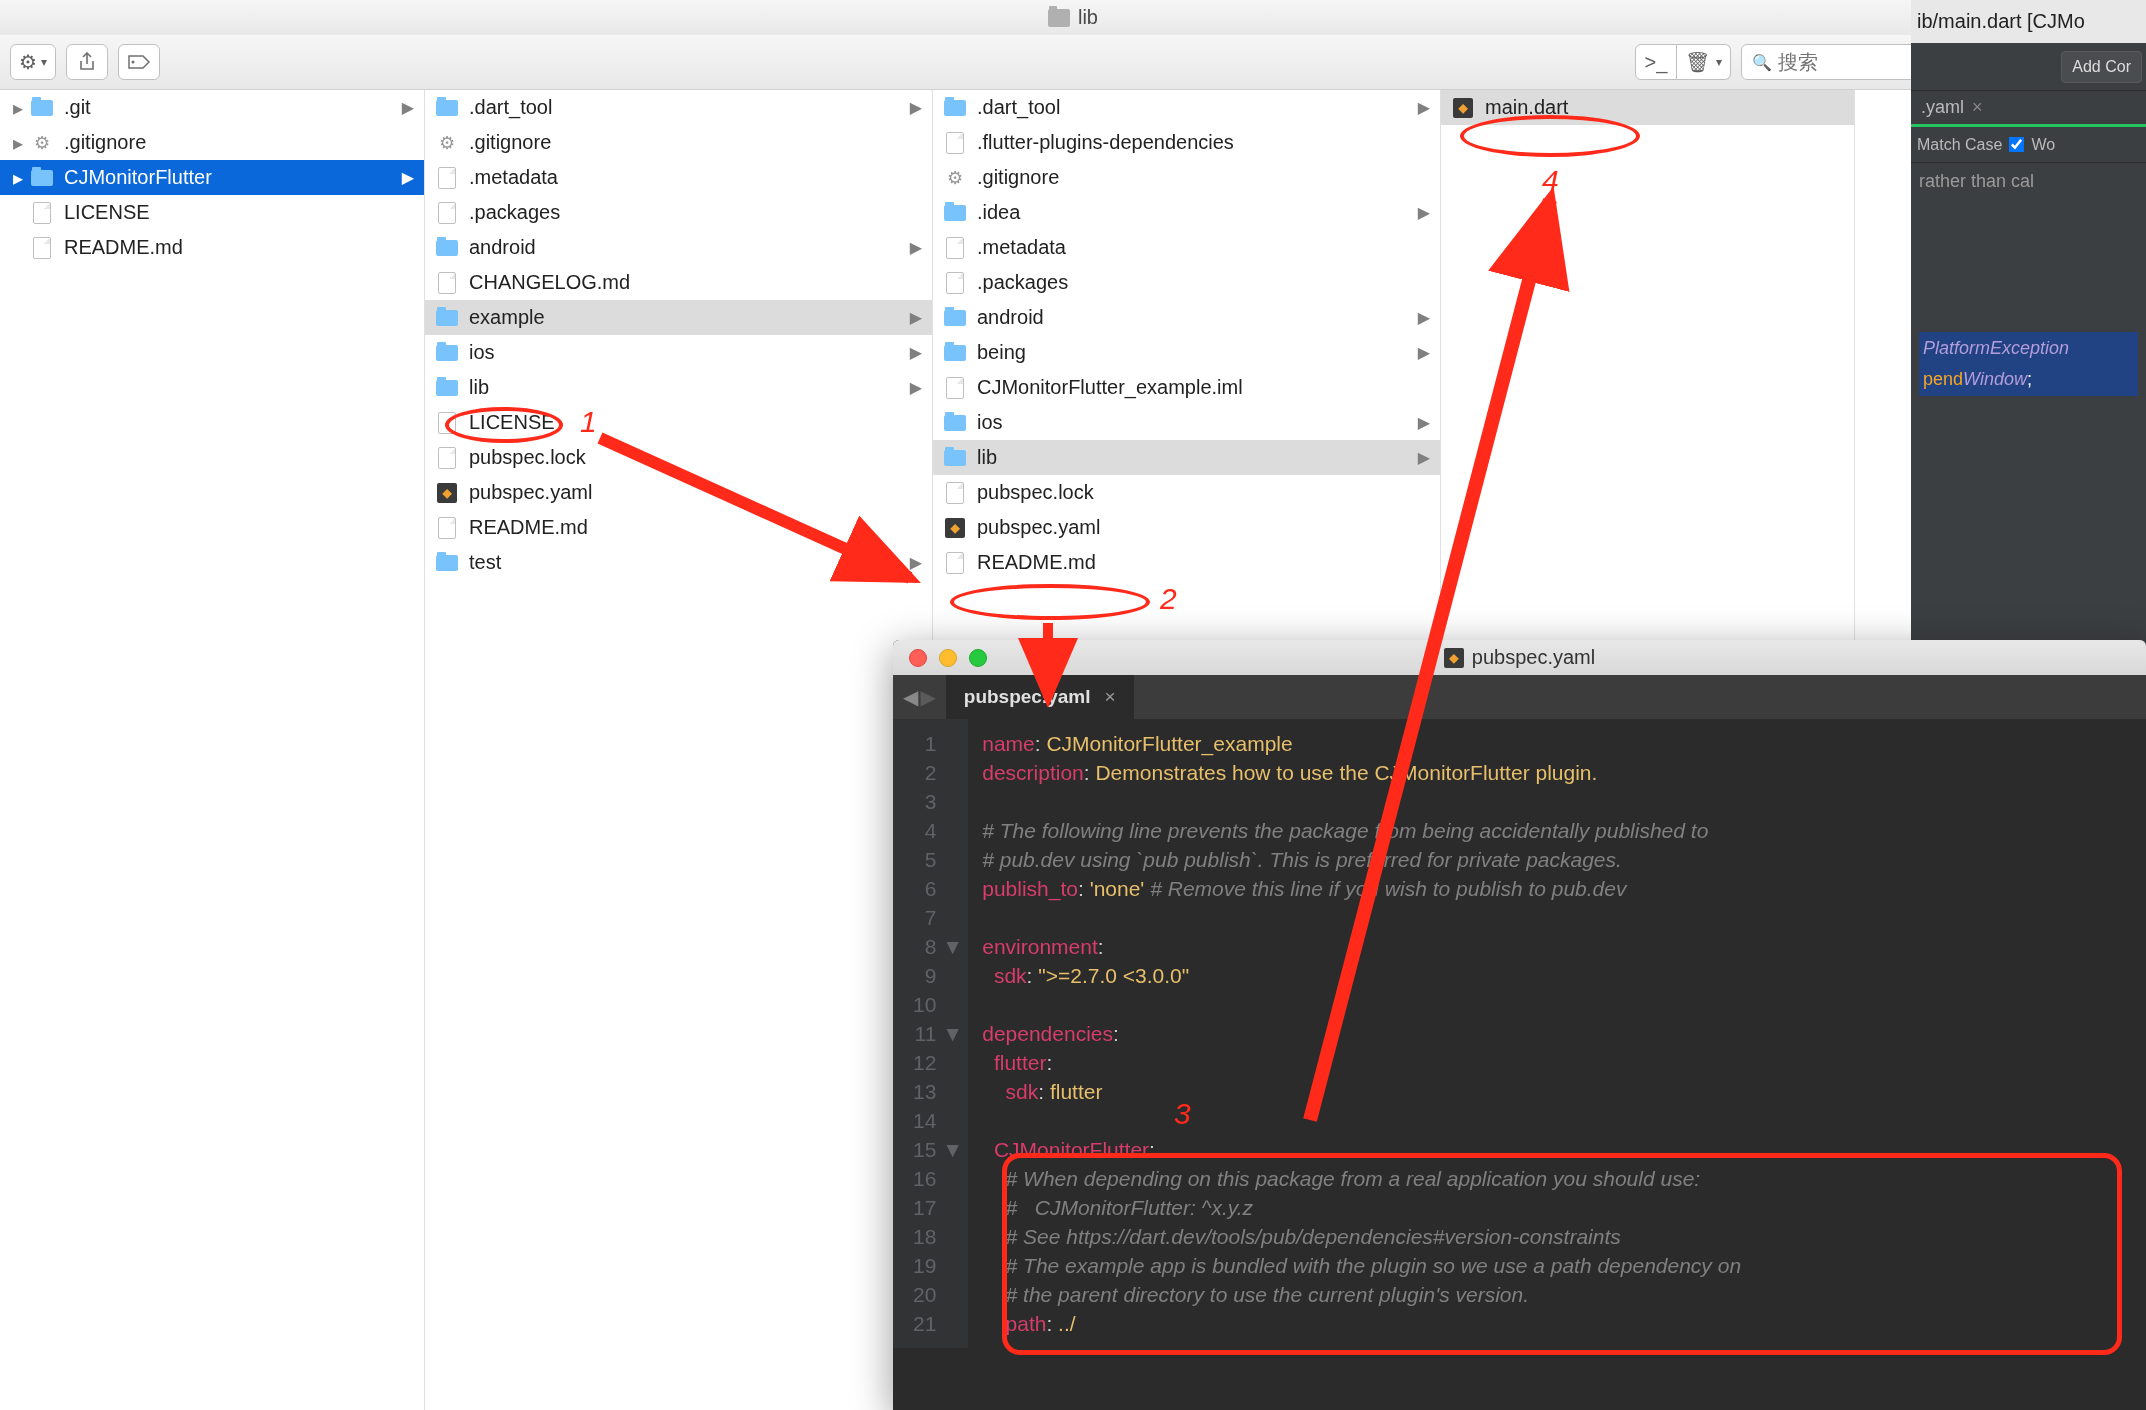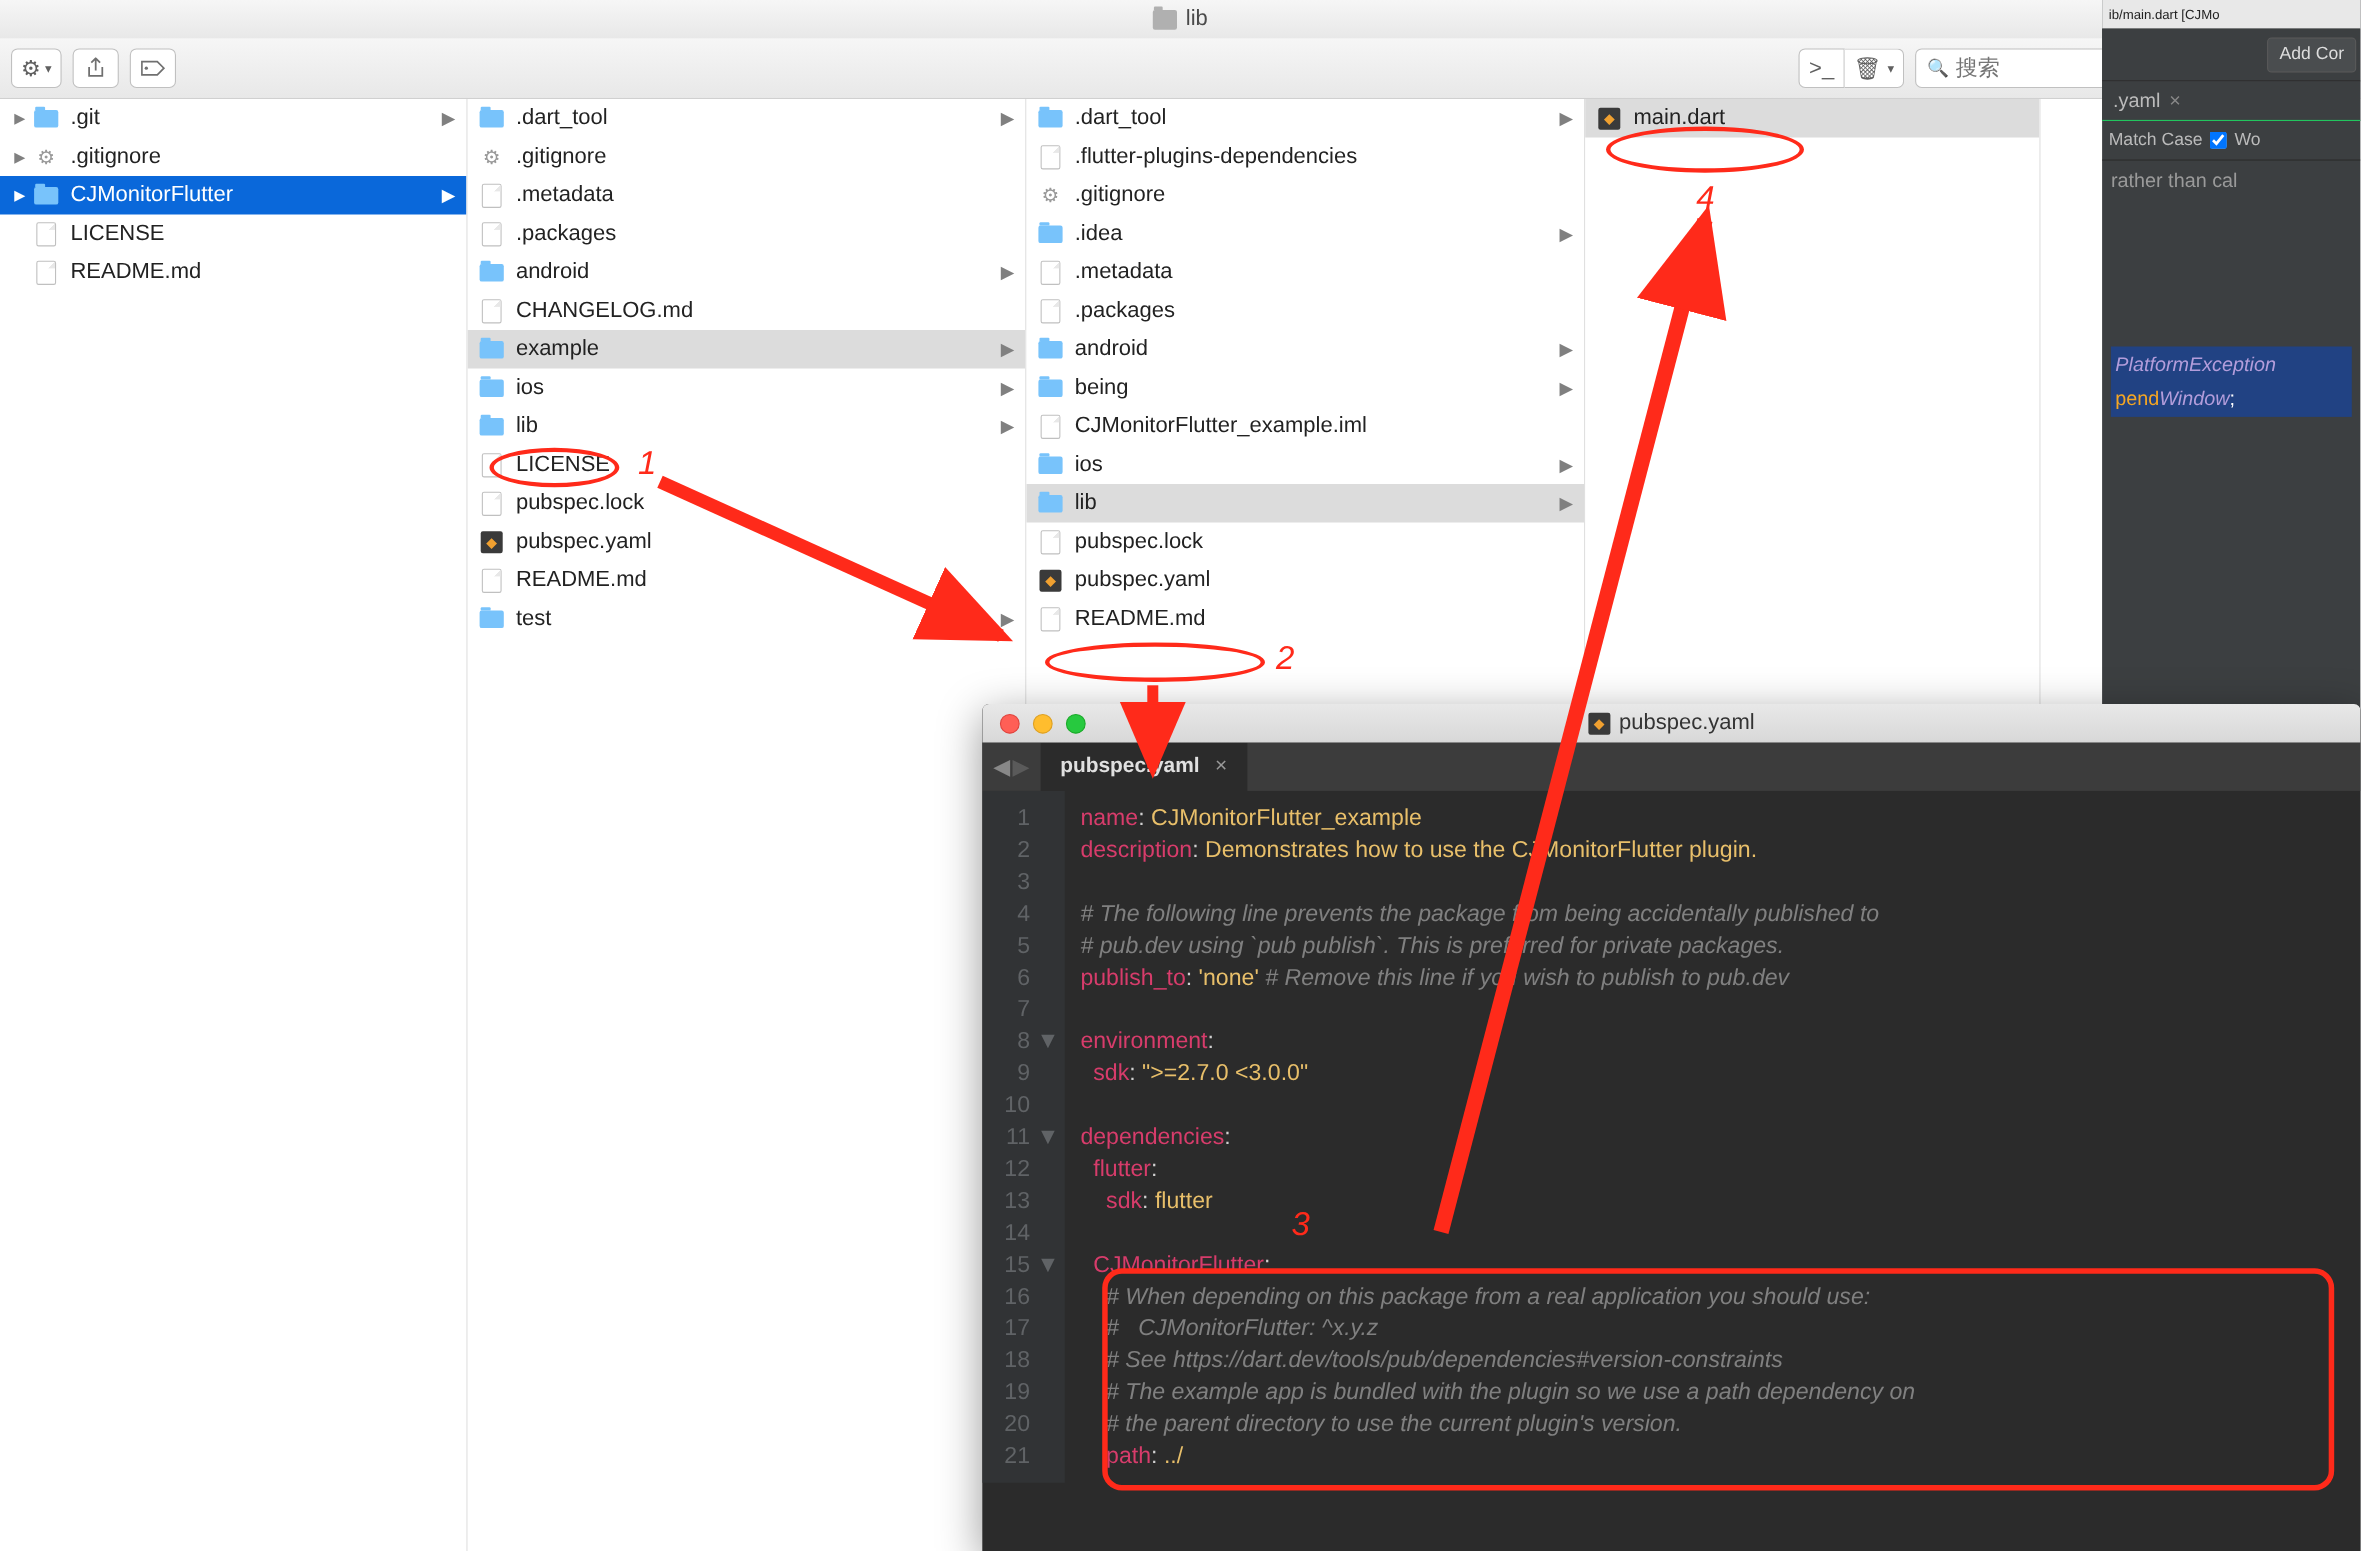--- a/index.html
+++ b/index.html
@@ -39,24 +39,24 @@
 
 .icon-folder { background: #78c3fb; border-radius: 2px; width: 22px; height: 16px; position: relative; display: inline-block; }
 .icon-folder::before { content: ""; position: absolute; top: -3px; left: 1px; width: 9px; height: 3px; background: #78c3fb; border-radius: 1px 1px 0 0; }
 .icon-file { width: 18px; height: 22px; border: 1px solid #c0c0c0; background: #fff; border-radius: 2px; display: inline-block; position: relative; }
 .icon-file::after { content: ""; position: absolute; top: 0; right: 0; width: 6px; height: 6px; background: linear-gradient(135deg, transparent 50%, #e8e8e8 50%); }
 .icon-dart { width: 20px; height: 20px; background: #3a3a3a; border-radius: 2px; display: inline-flex; align-items: center; justify-content: center; color: #f0a030; font-size: 12px; font-weight: bold; }
 .icon-gear { width: 20px; height: 20px; color: #999; display: inline-flex; align-items: center; justify-content: center; font-size: 18px; }
 
 
 .ide-sliver { position: absolute; top: 0; right: 0; width: 235px; height: 100%; background: #3c3f41; color: #bbb; font-size: 18px; overflow: hidden; }
-.ide-titlebar { height: 26px; background: #e8e8e8; color: #222; display: flex; align-items: center; padding-left: 6px; font-size: 12px; }
+.ide-titlebar { height: 43px; background: #e8e8e8; color: #222; display: flex; align-items: center; padding-left: 6px; font-size: 20px; }
 .ide-toolbar { height: 48px; background: #3c3f41; border-bottom: 1px solid #2b2b2b; display: flex; align-items: center; justify-content: flex-end; padding-right: 4px; }
 .ide-btn { height: 32px; padding: 0 10px; border: 1px solid #5a5a5a; border-radius: 4px; background: #4a4d4f; color: #ddd; font-size: 16px; display: inline-flex; align-items: center; }
-.ide-tab { height: 36px; background: #3c3f41; display: flex; align-items: center; gap: 8px; padding: 0 10px; border-bottom: 1px solid #22c55e; }
+.ide-tab { height: 36px; background: #3c3f41; display: flex; align-items: center; gap: 8px; padding: 0 10px; border-bottom: 3px solid #22c55e; }
 .ide-tab .x { color: #888; }
 .ide-findbar { height: 36px; display: flex; align-items: center; padding: 0 6px; gap: 8px; border-bottom: 1px solid #2b2b2b; font-size: 16px; }
 .ide-findbar input[type=checkbox] { transform: scale(1.2); }
 .ide-body { padding: 8px; font-family: Menlo, monospace; font-size: 18px; color: #ccc; }
 .ide-body .cm1 { color: #9a9a9a; }
 .ide-sel { background: #214283; color: #fff; padding: 6px 4px; margin-top: 140px; }
 .kw-type { color: #b39ddb; font-style: italic; }
 .kw-warn { color: #f5a623; }
 
 

